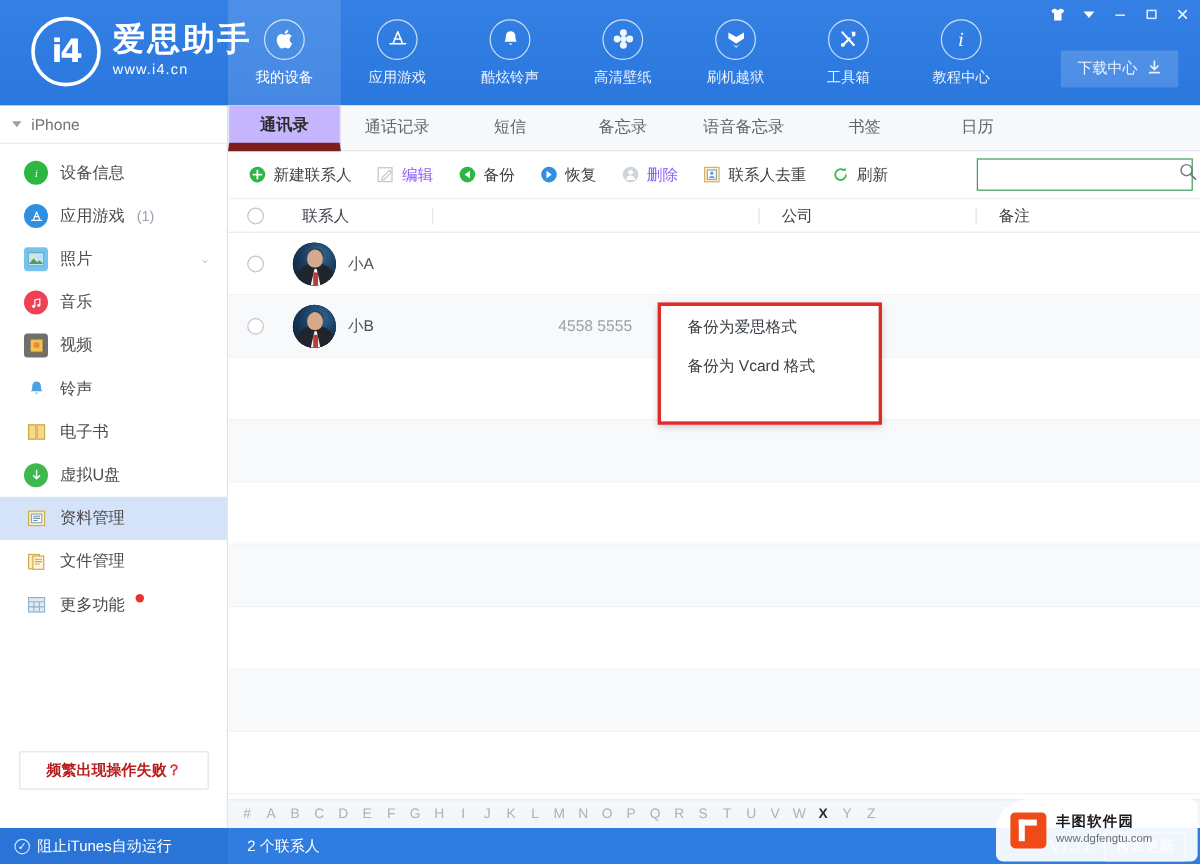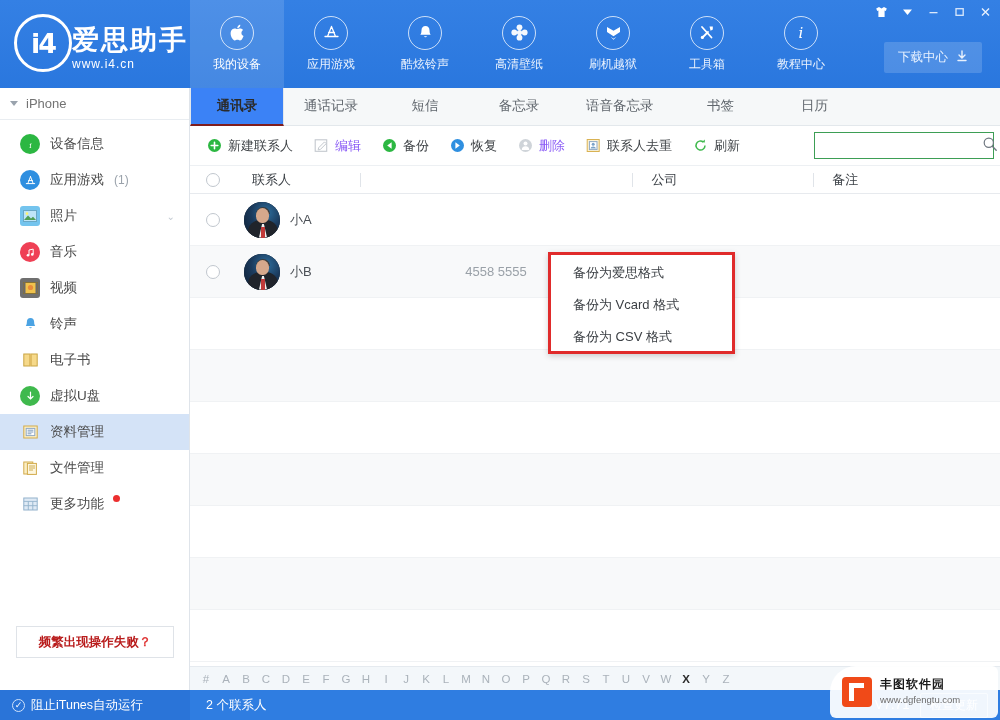--- a/index.html
+++ b/index.html
@@ -28,22 +28,22 @@
     height: 24px; display: flex; align-items: center;
   }
   .winbtn {
     width: 26px; height: 22px;
     display: flex; align-items: center; justify-content: center;
     color: #d7e7fb; font-size: 12px; line-height: 1;
   }
   .winbtn svg { display:block; }
 
   .logo {
-    position: absolute; left: 14px; top: 14px;
-    display: flex; align-items: flex-end; 
+    position: absolute; left: 26px; top: 14px;
+    display: flex; align-items: center; gap: 10px;
   }
   .logo-mark {
     width: 58px; height: 58px; border-radius: 50%;
     border: 3px solid #fff;
     display: flex; align-items: center; justify-content: center;
     color: #fff; font-size: 27px; font-weight: bold;
     font-family: "DejaVu Sans", sans-serif;
     letter-spacing: -2px;
   }
   .logo-text { color: #fff; line-height: 1; padding-bottom:2px;}
@@ -146,23 +146,23 @@
     height: 38px; display: flex; align-items: flex-end;
     background: #f6f8f9;
     border-bottom: 1px solid #e3e8ec;
   }
   .tab {
     height: 38px; padding: 0 20px; min-width: 94px;
     display: flex; align-items: center; justify-content: center;
     font-size: 13.5px; color: #60666d;
   }
   .tab.active {
-    background: #3b82f6; color: #2b2b2b; font-weight: bold;
+    background: #c4b5fd; color: #2b2b2b; font-weight: bold;
     border-left: 1px solid #e3e8ec; border-right: 1px solid #e3e8ec;
-    border-bottom: 2px solid #7f1d1d; margin-bottom: -1px;
+    border-bottom: 7px solid #7f1d1d; margin-bottom: -1px;
   }
 
   .toolbar {
     height: 40px; display: flex; align-items: center;
     padding-left: 8px; gap: 4px;
     border-bottom: 1px solid #edf0f3;
     position: relative;
   }
   .tb-btn {
     display: flex; align-items: center; gap: 5px;
@@ -763,21 +763,20 @@
       <div class="row alt"></div>
       <div class="row"></div>
       <div class="row alt"></div>
       <div class="row"></div>
     </div>
 
     <div class="ctxmenu">
       <div class="ctx-inner">
         <div class="ctx-item">备份为爱思格式</div>
         <div class="ctx-item">备份为 Vcard 格式</div>
-        <div class="ctx-item">备份为 CSV 格式</div>
       </div>
     </div>
 
     <div class="alpha">
       <span>#</span>
       <span>A</span>
       <span>B</span>
       <span>C</span>
       <span>D</span>
       <span>E</span>

